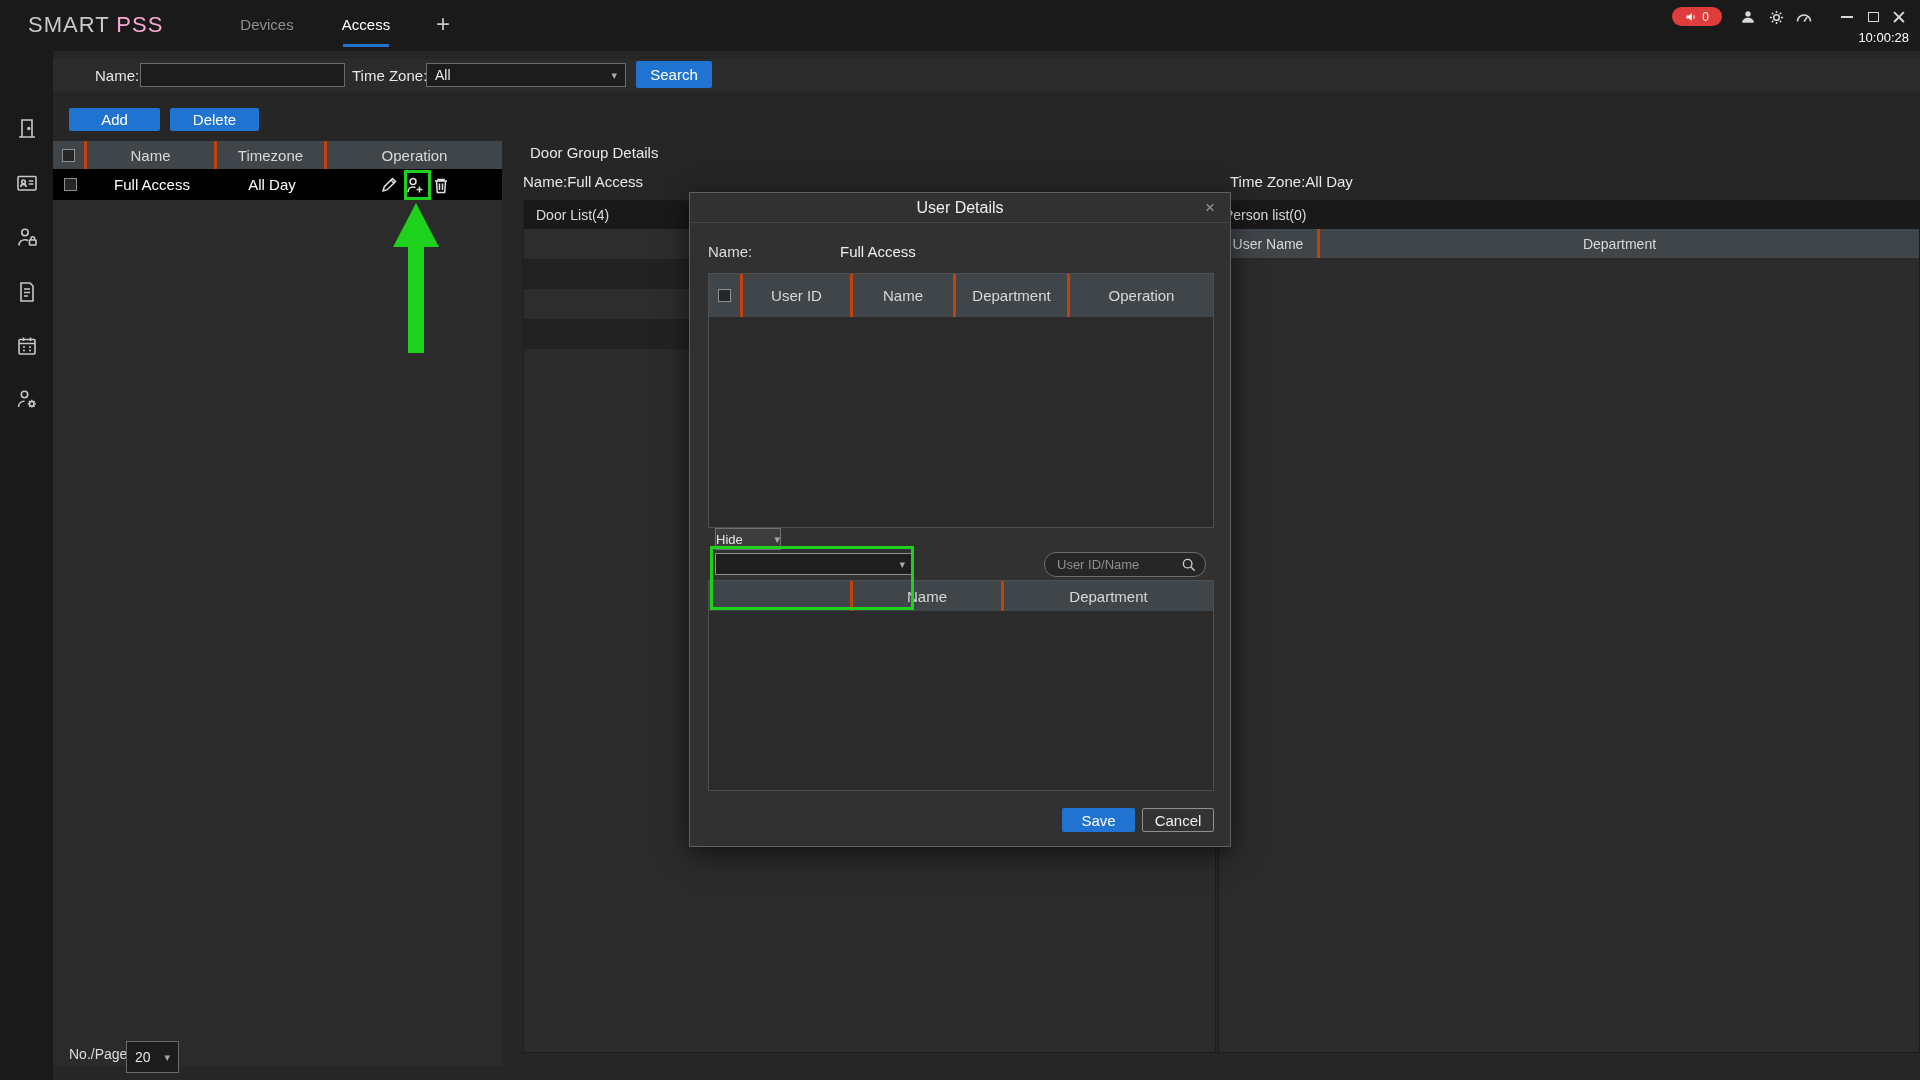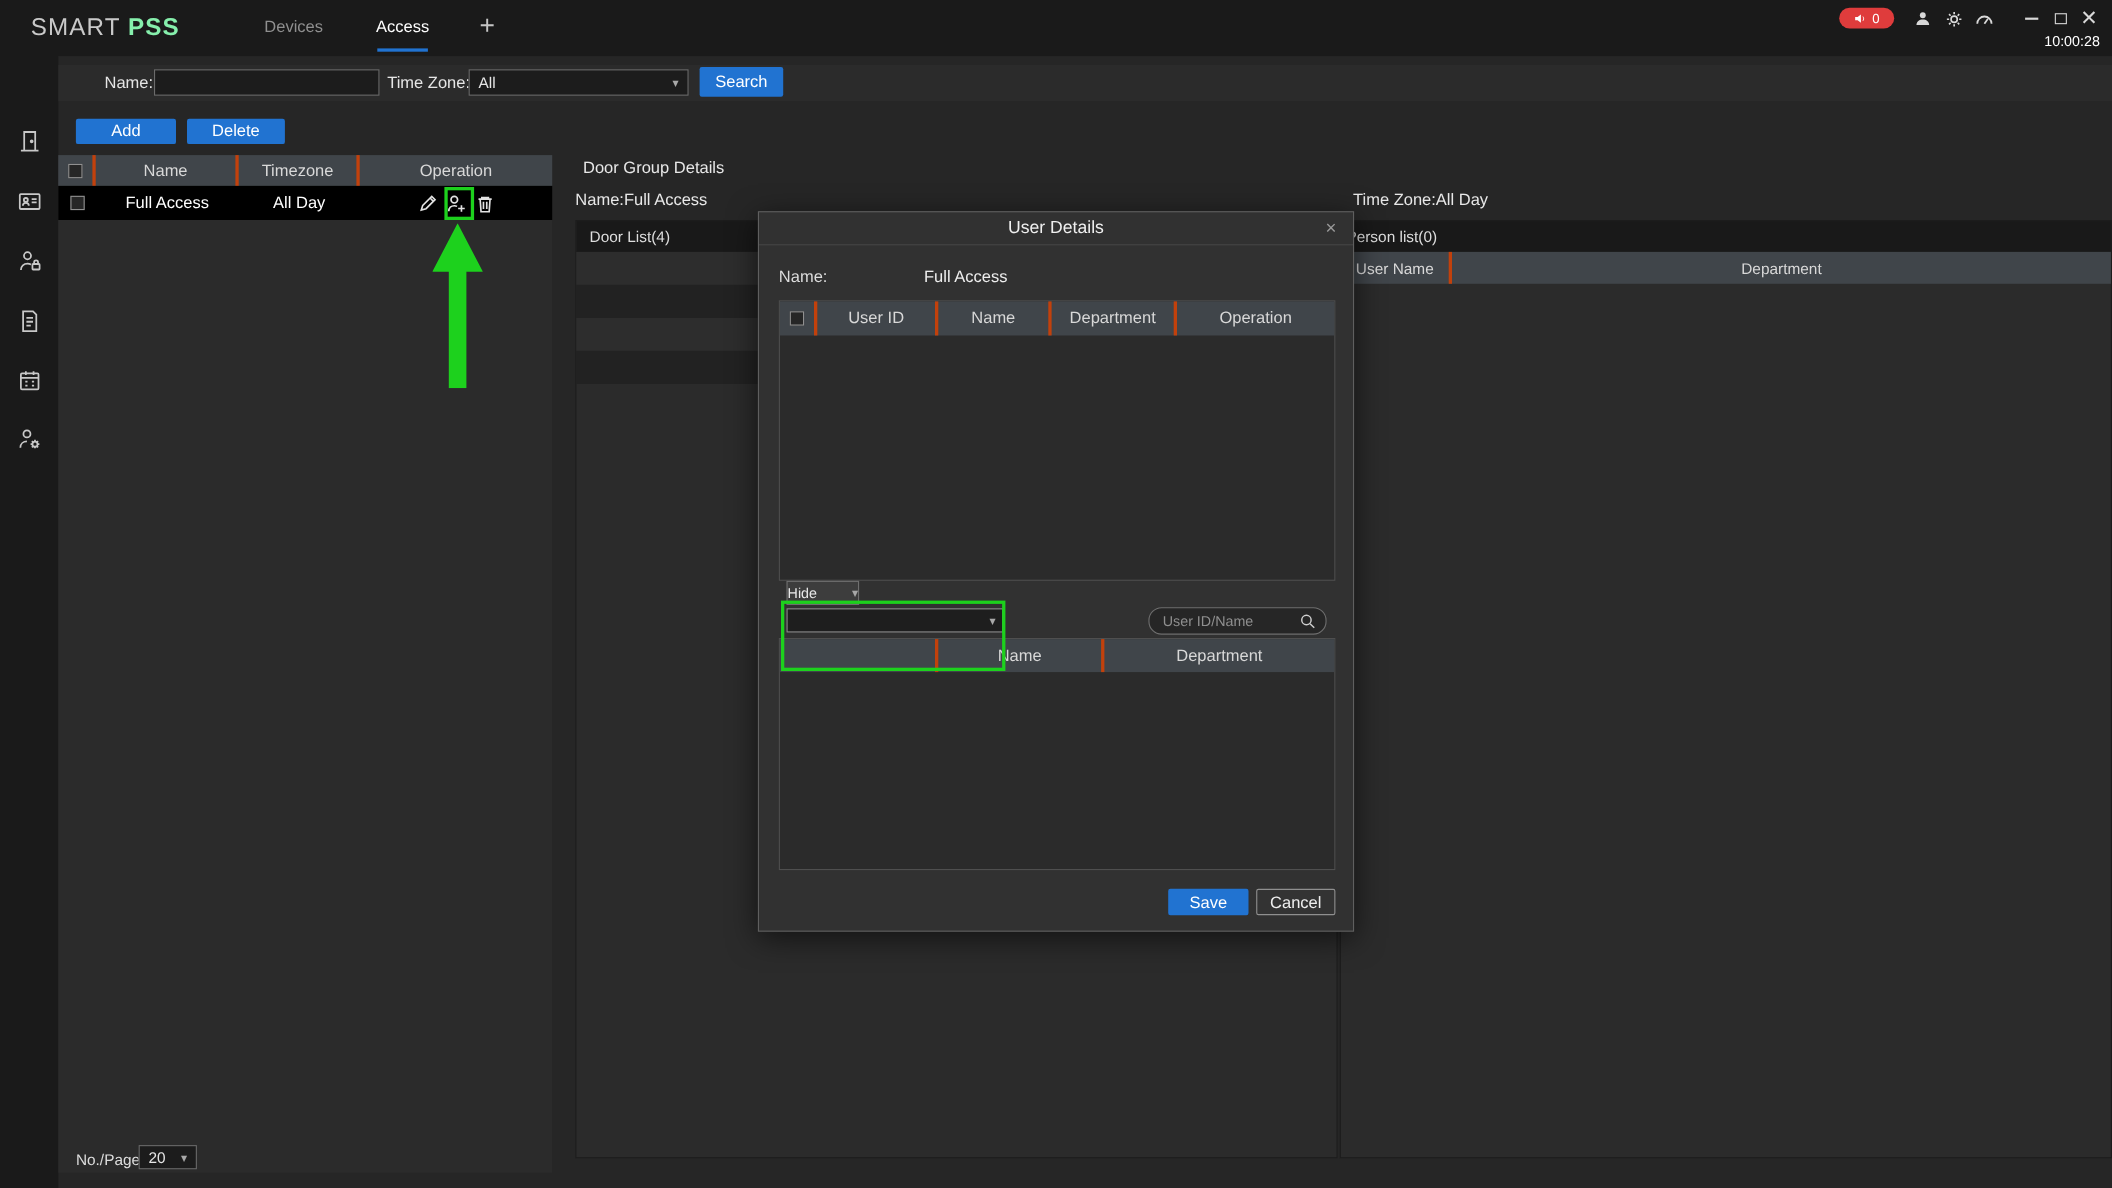--- a/index.html
+++ b/index.html
@@ -4,21 +4,21 @@
 <style>
   *{margin:0;padding:0;box-sizing:border-box}
   html,body{background:#111}
   body{font-family:"Liberation Sans",sans-serif;color:#ddd}
   #root{position:relative;width:1920px;height:1080px;background:#262626;overflow:hidden}
   .abs{position:absolute}
 
   
   #topbar{left:0;top:0;width:1920px;height:51px;background:#1a1a1a}
   #logo{left:28px;top:12px;font-size:22px;letter-spacing:1px;color:#c9c9c9}
-  #logo .logo-bold{color:#86efac;font-weight:bold}
+  #logo .logo-bold{color:#f9a8d4;font-weight:normal}
   .tab{top:0;height:48px;display:flex;align-items:center;justify-content:center;font-size:15px;cursor:default}
   #tab-devices{left:231px;width:72px;color:#8f8f8f}
   #tab-access{left:340px;width:52px;color:#fff}
   #tab-access .underline{position:absolute;left:3px;right:3px;bottom:1px;height:3px;background:var(--accent)}
   #tab-new{left:430px;top:8px;width:26px;height:32px;font-size:24px;color:#c5c5c5;display:flex;align-items:center;justify-content:center}
   #vol-badge{left:1672px;top:7px;width:50px;height:19px;border-radius:10px;background:var(--badge_red);display:flex;align-items:center;justify-content:center;gap:5px;color:#fff;font-size:12px}
   .tb-icon{top:8px;width:18px;height:18px;display:flex;align-items:center;justify-content:center;color:#d8d8d8}
   #tb-user{left:1739px}#tb-gear{left:1767px}#tb-gauge{left:1795px}
   #win-min{left:1838px}#win-max{left:1864px}#win-close{left:1890px}
   #win-min .bar{width:12px;height:2px;background:#d8d8d8}
@@ -50,21 +50,21 @@
   .t-header{display:flex;background:#40454a;height:28px}
   .t-cell{display:flex;align-items:center;justify-content:center;font-size:15px;color:#d8d8d8;border-right:3px solid #c2410c;height:100%}
   .t-cell:last-child{border-right:none}
   .w-cb{width:34px}.w-name{width:130px}.w-tz{width:110px}.w-op{width:175px}
   .checkbox{width:13px;height:13px;border:1px solid #909090;background:#262626}
   #group-row{position:absolute;left:0;top:28px;width:449px;height:31px;background:#000;display:flex}
   #group-row .t-cell{border-right:none;color:#fff}
   .op-icons{display:flex;align-items:center;justify-content:center;gap:6px;width:100%}
   .op-icon{width:20px;height:20px;color:#e2e2e2}
   #pager-label{left:69px;top:1043px;font-size:14px;color:#ddd;line-height:22px}
-  #pager-select{left:126px;top:1041px;width:53px;height:22px}
+  #pager-select{left:126px;top:1041px;width:53px;height:32px}
 
   
   #details-title{left:530px;top:144px;font-size:15px;color:#e8e8e8}
   #details-name{left:523px;top:173px;font-size:15px;color:#e8e8e8}
   #details-tz{left:1230px;top:173px;font-size:15px;color:#e8e8e8}
   #door-panel{left:523px;top:200px;width:693px;height:853px;background:#2b2b2b;border:1px solid #1c1c1c}
   .list-bar{height:28px;background:#191919;display:flex;align-items:center;padding-left:12px;font-size:14px;color:#ddd}
   .door-row{height:30px}
   .door-row.odd{background:#2d2d2d}.door-row.even{background:#222}
   #person-panel{left:1218px;top:200px;width:702px;height:853px;background:#2b2b2b;border:1px solid #1c1c1c}
@@ -77,21 +77,21 @@
   #modal{left:689px;top:192px;width:542px;height:655px;background:#313131;border:1px solid #5f5f5f;box-shadow:0 6px 26px rgba(0,0,0,.6);z-index:40}
   #modal .inner{position:absolute}
   #modal-titlebar{left:0;top:0;width:100%;height:30px;border-bottom:1px solid #454545;display:flex;align-items:center;justify-content:center;font-size:16px;color:#efefef}
   #modal-close{right:10px;top:5px;width:20px;height:20px;display:flex;align-items:center;justify-content:center;font-size:17px;color:#9a9a9a}
   #m-name-label{left:18px;top:50px;font-size:15px;color:#ddd}
   #m-name-value{left:150px;top:50px;font-size:15px;color:#eee}
   #userlist-box{left:18px;top:80px;width:506px;height:255px;border:1px solid #4f4f4f;background:#2b2b2b}
   #userlist-bar{height:28px;background:#272727;border-bottom:1px solid #4f4f4f;display:flex;align-items:center;padding:0 10px;font-size:15px;color:#ddd}
   #userlist-bar .bar-icons{margin-left:auto;display:flex;gap:12px}
   .bar-icon{width:18px;height:18px;color:#d5d5d5}
-  #userlist-header{display:flex;background:#40454a;height:31px}
+  #userlist-header{display:flex;background:#40454a;height:43px}
   .mw-cb{width:34px}.mw-id{width:110px}.mw-name{width:103px}.mw-dept{width:114px}.mw-op{flex:1}
   #hide-btn{left:25px;top:335px;width:66px;height:22px;background:#3d3d3d;border:1px solid #6f6f6f;color:#e8e8e8;font-size:13px;display:flex;align-items:center;justify-content:center;gap:6px}
   #m-search{left:354px;top:359px;width:162px;height:25px;border-radius:12px;background:#262626;border:1px solid #6e6e6e;display:flex;align-items:center;padding:0 8px 0 12px}
   #m-search input{flex:1;background:transparent;border:none;outline:none;color:#ccc;font-size:13px;width:110px;font-family:"Liberation Sans",sans-serif}
   #m-search input::placeholder{color:#8f8f8f}
   #m-search .mag{width:16px;height:16px;color:#cfcfcf}
   #bottom-box{left:18px;top:387px;width:506px;height:211px;border:1px solid #4f4f4f;background:#2b2b2b}
   #bottom-header{display:flex;background:#40454a;height:30px}
   .bw-hidden{width:144px}.bw-name{width:151px}.bw-dept{flex:1}
   #dept-combo{left:25px;top:360px;width:197px;height:22px;background:#1e1e1e;border:1px solid #8f8f8f;display:flex;align-items:center;padding:0 6px}

